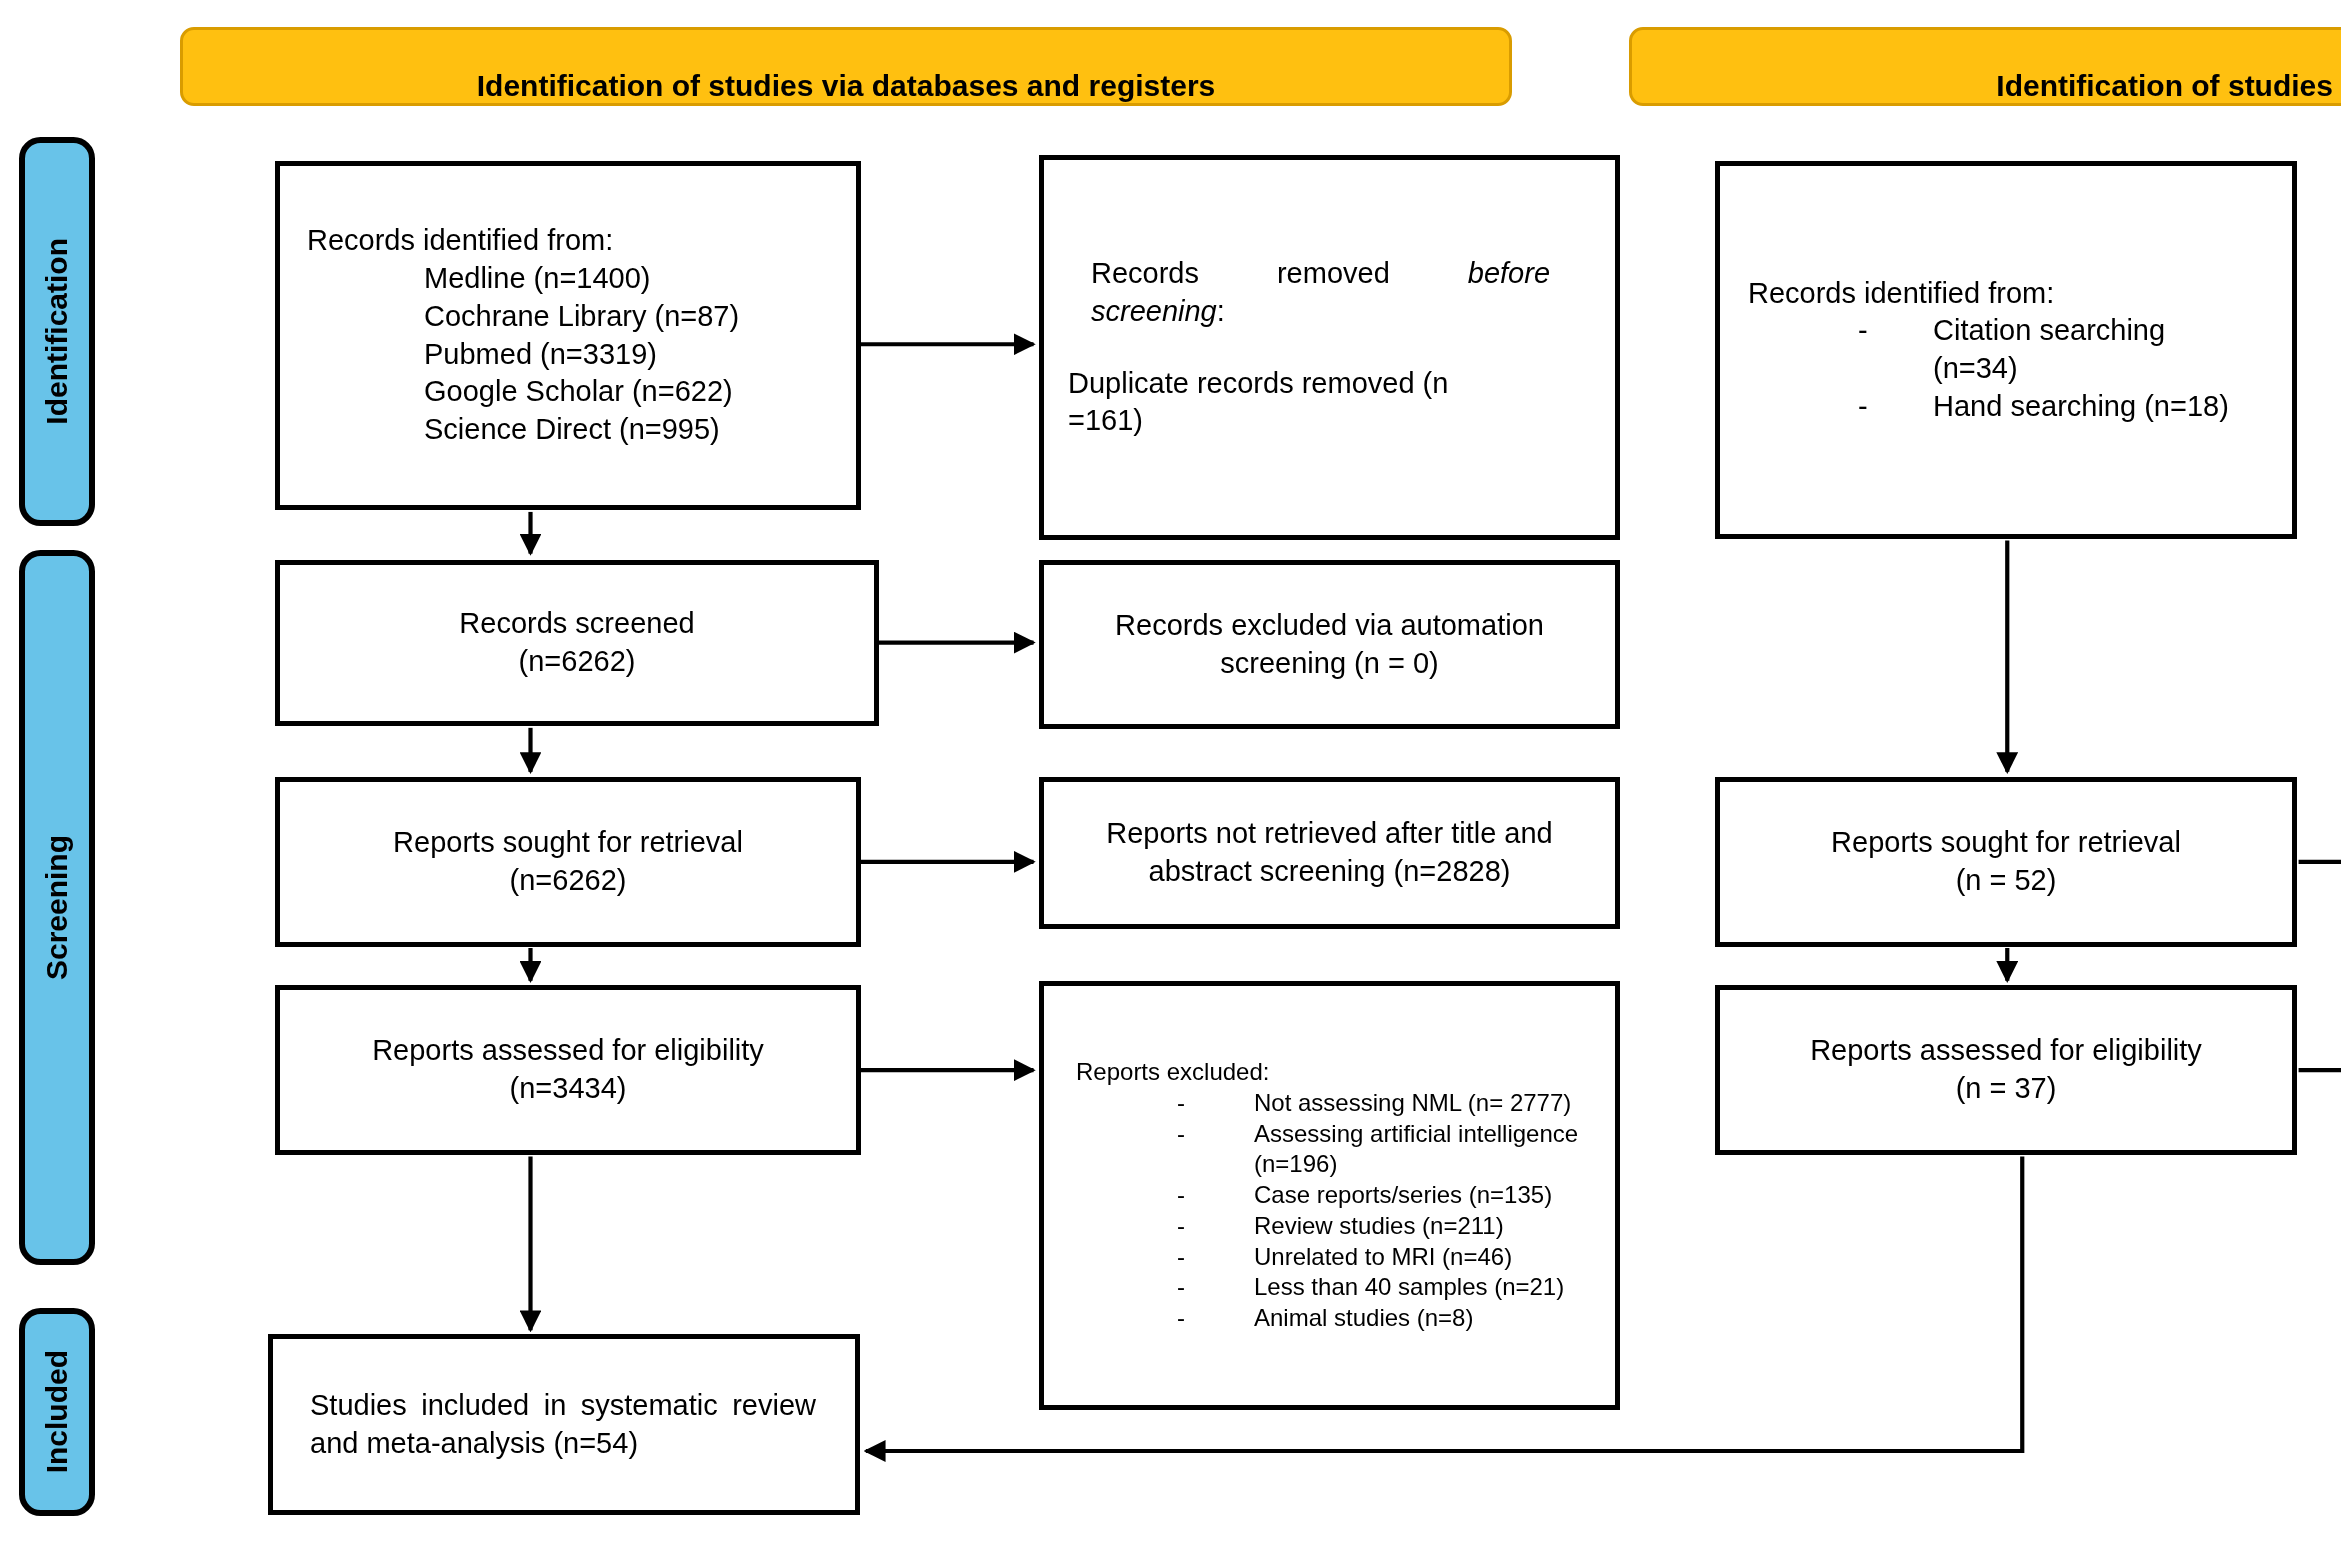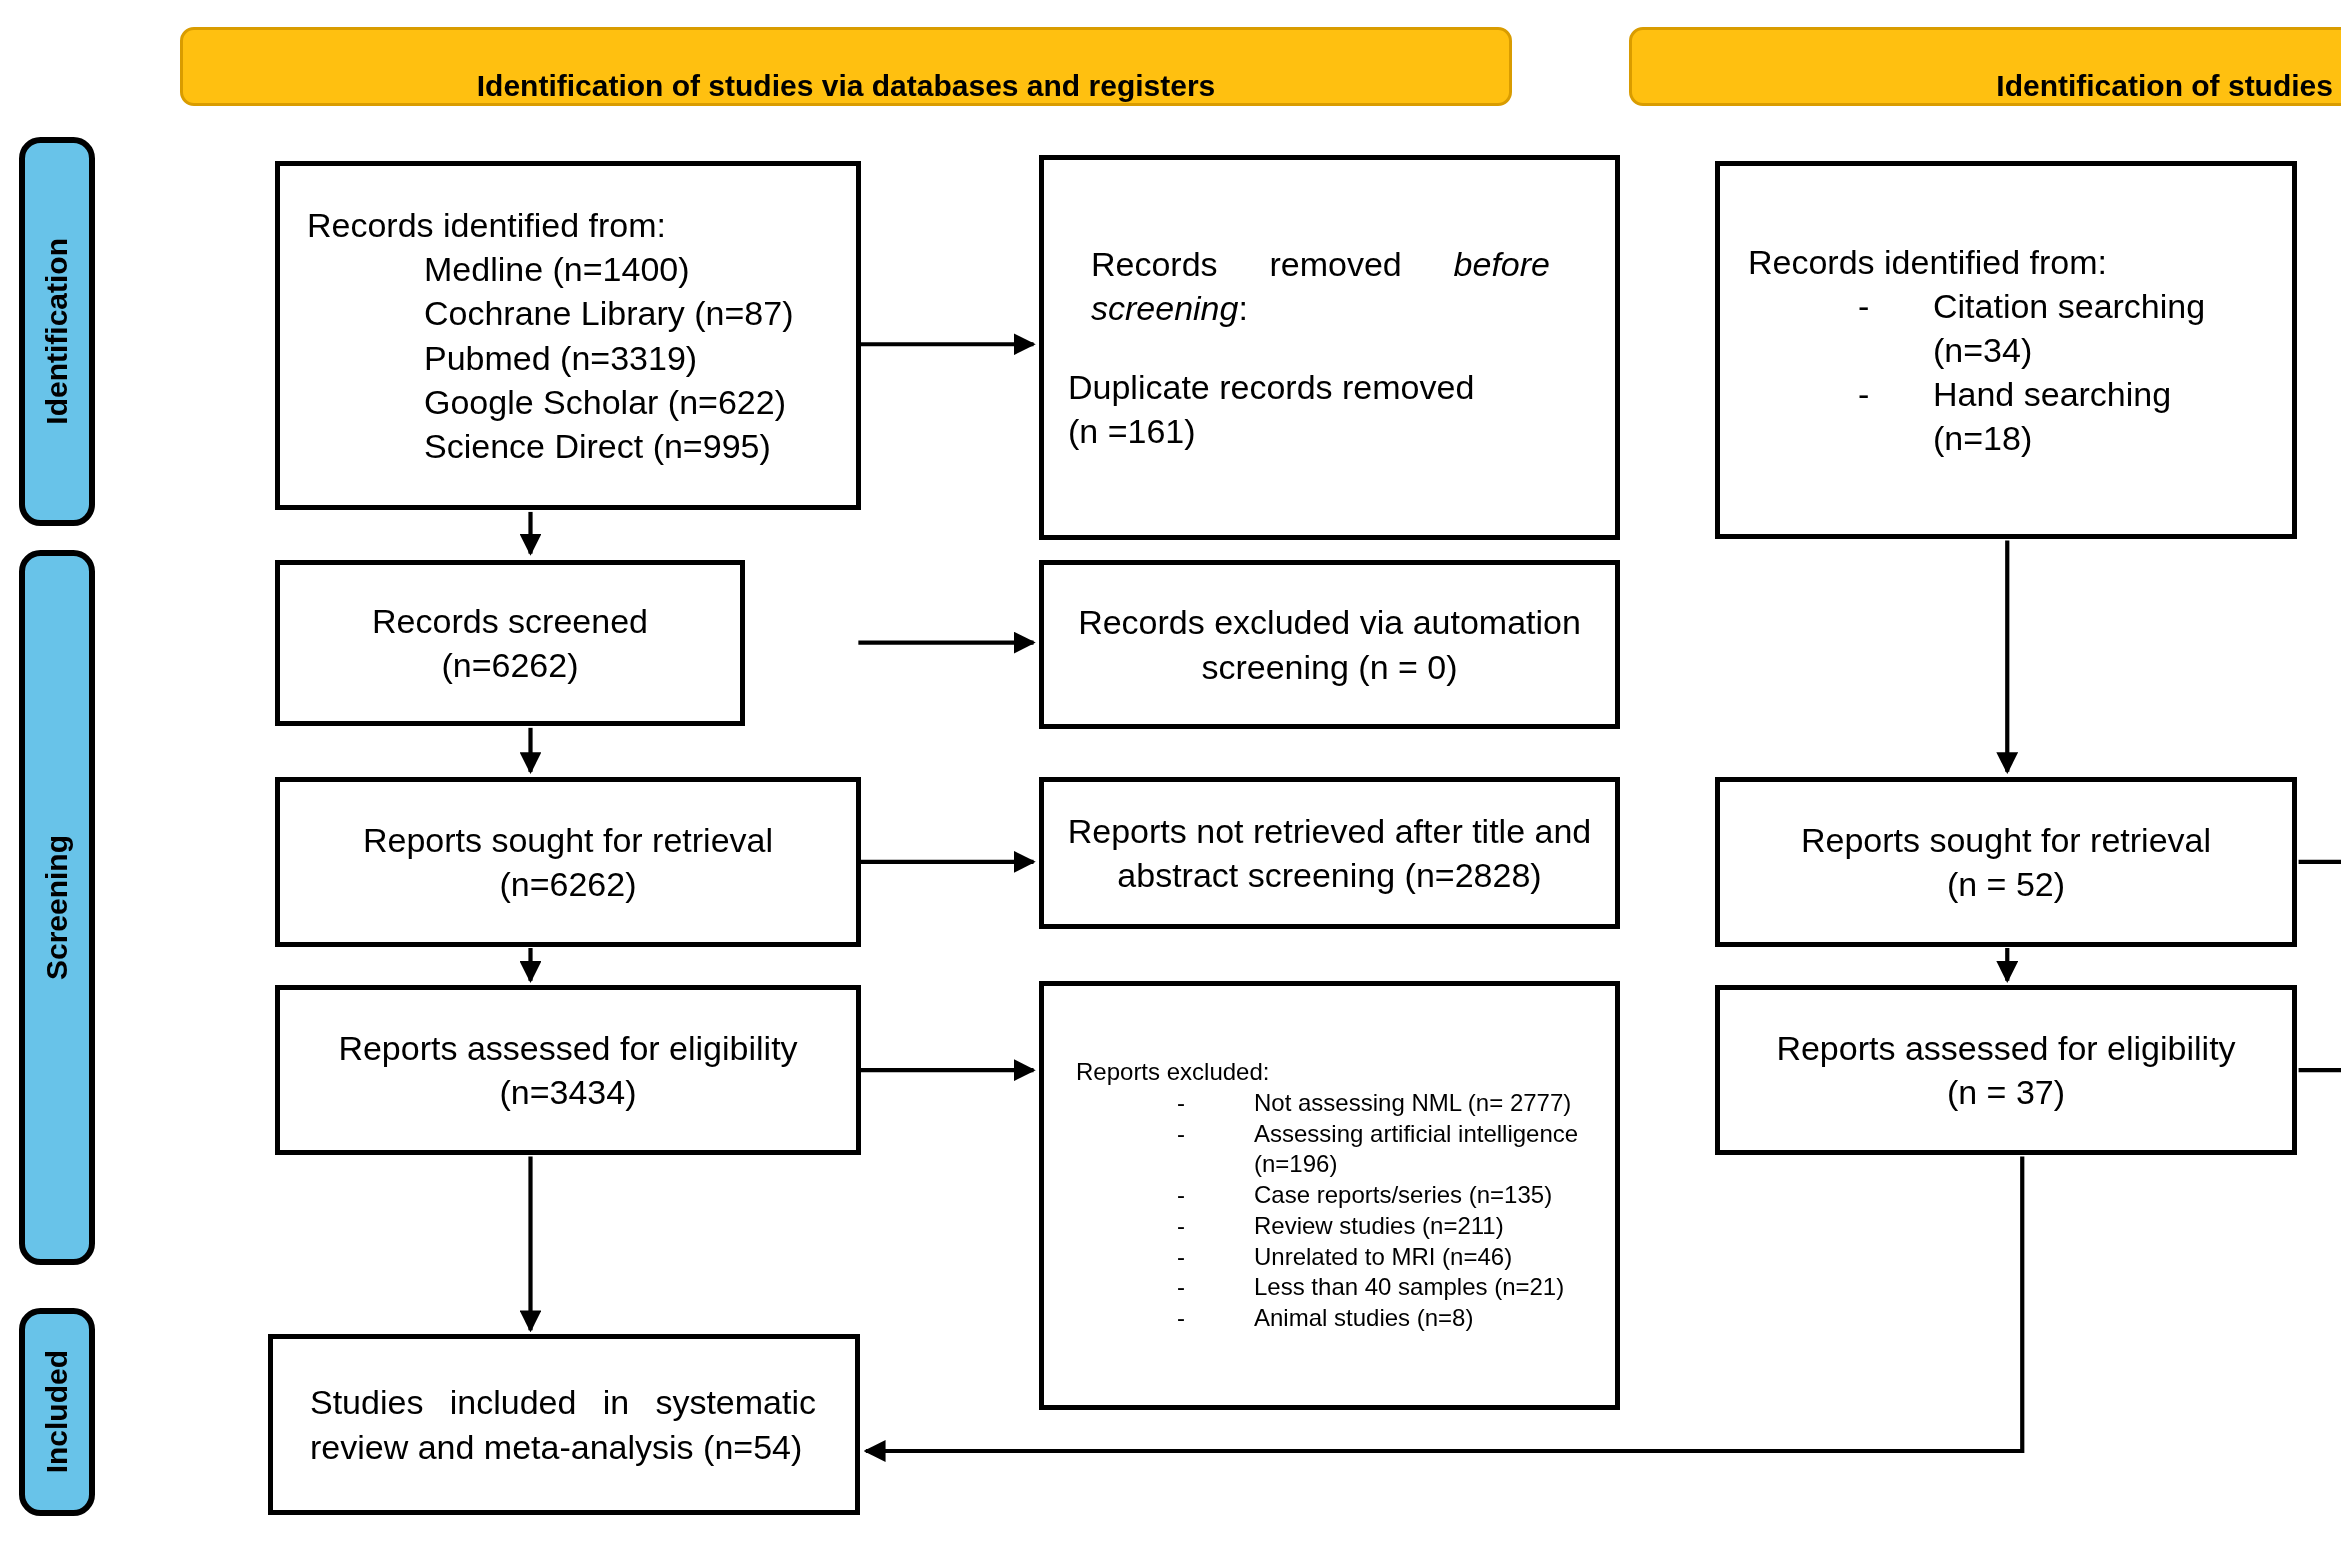--- a/index.html
+++ b/index.html
@@ -50,34 +50,34 @@
   #sb-identification { left: 19px; top: 137px;  width: 76px; height: 389px; }
   #sb-screening      { left: 19px; top: 550px; width: 76px; height: 715px; }
   #sb-included       { left: 19px; top: 1308px; width: 76px; height: 208px; }
 
   
   .box {
     position: absolute;
     background: #ffffff;
     border: 5.2px solid #000000;
     box-sizing: border-box;
-    font-size: 34px;
+    font-size: 29px;
     line-height: 1.3;
   }
   .vcenter {
     display: flex;
     flex-direction: column;
     justify-content: center;
   }
   .hcenter { text-align: center; }
 
   
   #b-identified { left: 275px;  top: 161px;  width: 586px; height: 349px; }
   #b-removed    { left: 1039px; top: 155px;  width: 581px; height: 385px; gap: 34px; }
-  #b-screened   { left: 275px;  top: 560px; width: 470px; height: 166px; }
+  #b-screened   { left: 275px;  top: 560px; width: 604px; height: 166px; }
   #b-auto       { left: 1039px; top: 560px; width: 581px; height: 169px; }
   #b-sought     { left: 275px;  top: 777px; width: 586px; height: 170px; }
   #b-notret     { left: 1039px; top: 777px; width: 581px; height: 152px; }
   #b-assessed   { left: 275px;  top: 985px; width: 586px; height: 170px; }
   #b-excluded   { left: 1039px; top: 981px; width: 581px; height: 429px; }
   #b-included   { left: 268px;  top: 1334px; width: 592px; height: 181px; }
   
   #r-identified { left: 1715px; top: 161px;  width: 582px; height: 378px; }
   #r-sought     { left: 1715px; top: 777px; width: 582px; height: 170px; }
   #r-assessed   { left: 1715px; top: 985px; width: 582px; height: 170px; }

